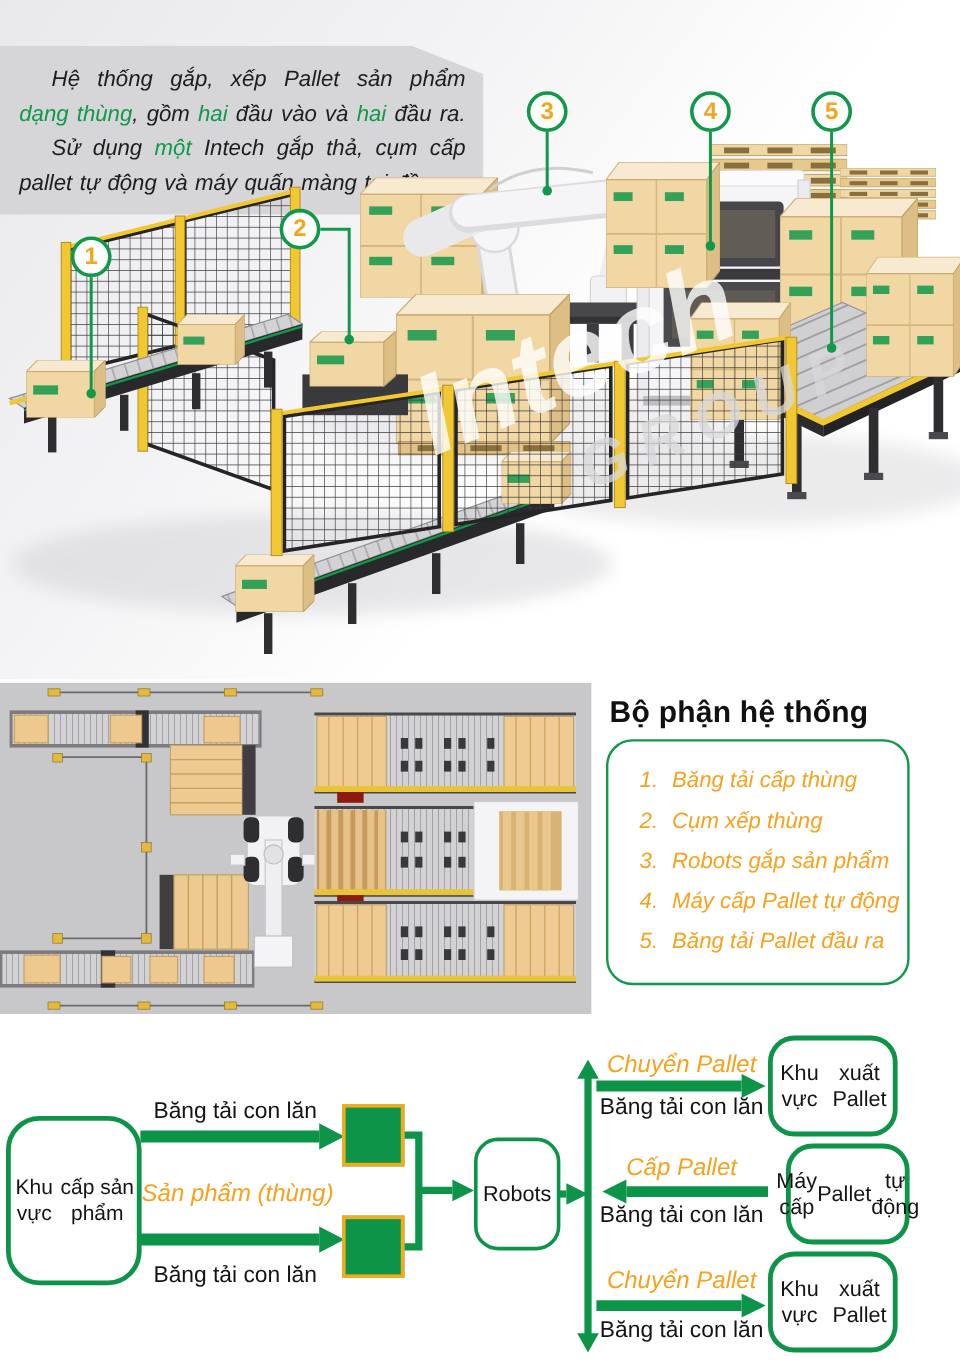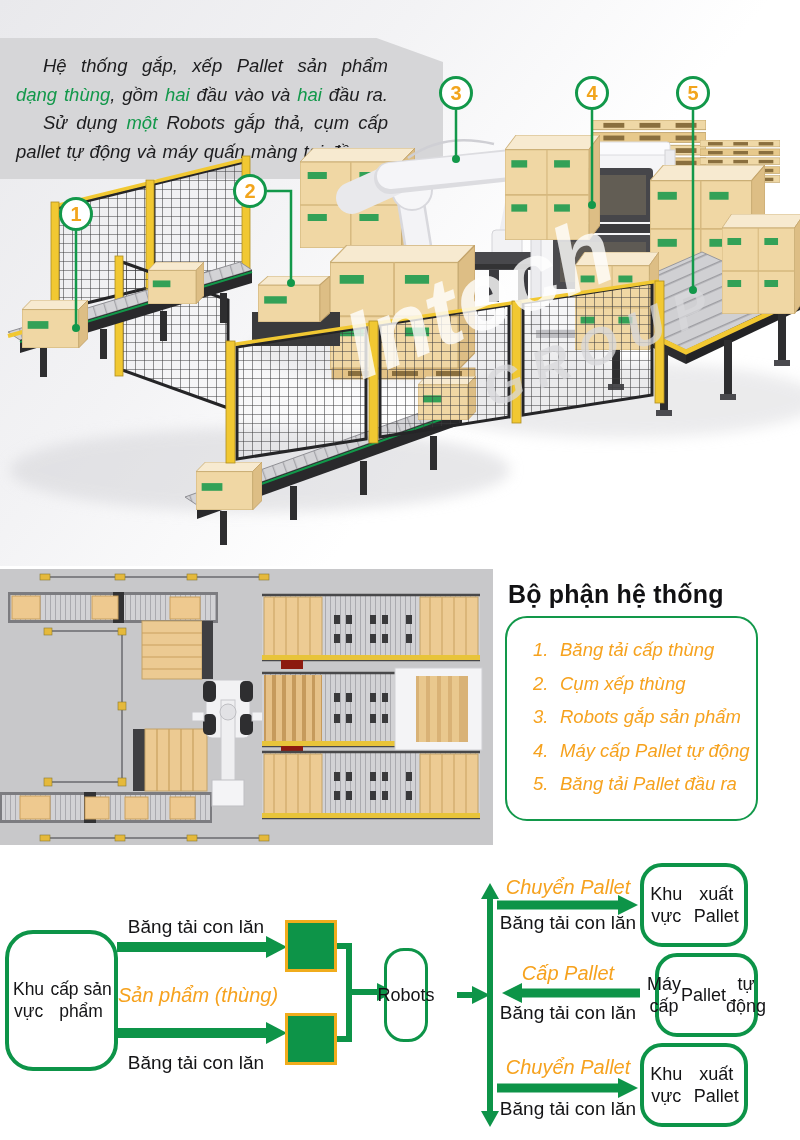--- a/index.html
+++ b/index.html
@@ -22,21 +22,20 @@
   }
   .title-band span{
     font-family:"Liberation Serif", serif;
     font-weight:bold;font-size:21px;color:#1c1c1e;
     padding-left:9px;letter-spacing:.5px;
   }
   .desc-panel{
     position:absolute;left:0;top:38px;width:403px;height:141px;
     background:#d6d6d8;
     clip-path:polygon(0 0,85% 0,100% 17%,100% 100%,0 100%);
-    padding-left:40px;
   }
   .desc-text{
     position:absolute;left:16px;top:14px;width:372px;
     font-style:italic;font-size:18.5px;line-height:28.5px;color:#1d1d1f;
   }
   .desc-line{text-align:justify;text-align-last:justify;white-space:nowrap;}
   .desc-line.indent{padding-left:27px;}
   .gw{color:#12984a;}
   
   .callout{
@@ -90,21 +89,21 @@
 <div class="top-backdrop"></div>
 
 <div class="title-band">
   <span>IT-PLT-CR-02</span>
 </div>
 
 <div class="desc-panel">
   <div class="desc-text">
     <div class="desc-line indent"><span>Hệ thống gắp, xếp Pallet sản phẩm</span></div>
     <div class="desc-line"><span class="gw">dạng thùng</span><span>, gồm </span><span class="gw">hai</span><span> đầu vào và </span><span class="gw">hai</span><span> đầu ra.</span></div>
-    <div class="desc-line indent"><span>Sử dụng </span><span class="gw">một</span><span> Robots gắp thả, cụm cấp</span></div>
+    <div class="desc-line indent"><span>Sử dụng </span><span class="gw">một</span><span> Intech gắp thả, cụm cấp</span></div>
     <div class="desc-line"><span>pallet tự động và máy quấn màng tại đầu ra.</span></div>
   </div>
 </div>
 
 <svg width="800" height="530" viewBox="0 38 800 530" style="position:absolute;left:0;top:38px;z-index:1;">
   <defs>
     <pattern id="mesh" width="9" height="9" patternUnits="userSpaceOnUse">
       <path d="M0 0H9M0 0V9" stroke="#3c3c3e" stroke-width="1.1" fill="none"></path>
     </pattern>
     <pattern id="roll1" width="11" height="11" patternUnits="userSpaceOnUse" patternTransform="rotate(-16.8)">
@@ -588,21 +587,21 @@
       <span>cấp sản phẩm</span>
   </div>
 
   <div class="flow-label" style="left:196px;top:66px;">Băng tải con lăn</div>
   <div class="flow-label orange" style="left:198px;top:134px;text-align:center;">Sản phẩm (thùng)</div>
   <div class="flow-label" style="left:196px;top:202px;">Băng tải con lăn</div>
 
   <div class="green-square" style="left:285px;top:70px;"></div>
   <div class="green-square" style="left:285px;top:163px;"></div>
 
-  <div class="flow-box" style="left:384px;top:98px;width:44px;height:94px;border-radius:20px;border-width:3.5px;">
+  <div class="flow-box" style="left:395px;top:98px;width:72px;height:94px;border-radius:20px;border-width:3.5px;">
     <span>Robots</span>
   </div>
 
   <div class="flow-label orange" style="left:568px;top:26px;">Chuyển Pallet</div>
   <div class="flow-label" style="left:568px;top:62px;">Băng tải con lăn</div>
   <div class="flow-label orange" style="left:568px;top:112px;">Cấp Pallet</div>
   <div class="flow-label" style="left:568px;top:152px;">Băng tải con lăn</div>
   <div class="flow-label orange" style="left:568px;top:206px;">Chuyển Pallet</div>
   <div class="flow-label" style="left:568px;top:248px;">Băng tải con lăn</div>
 

